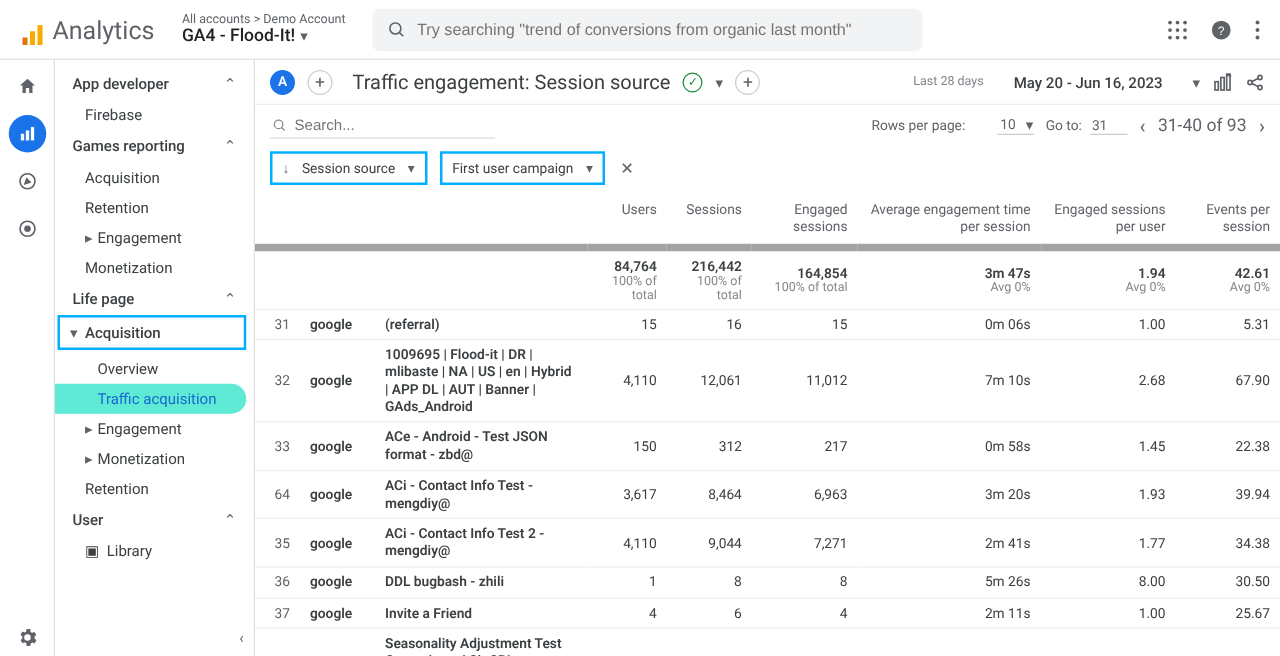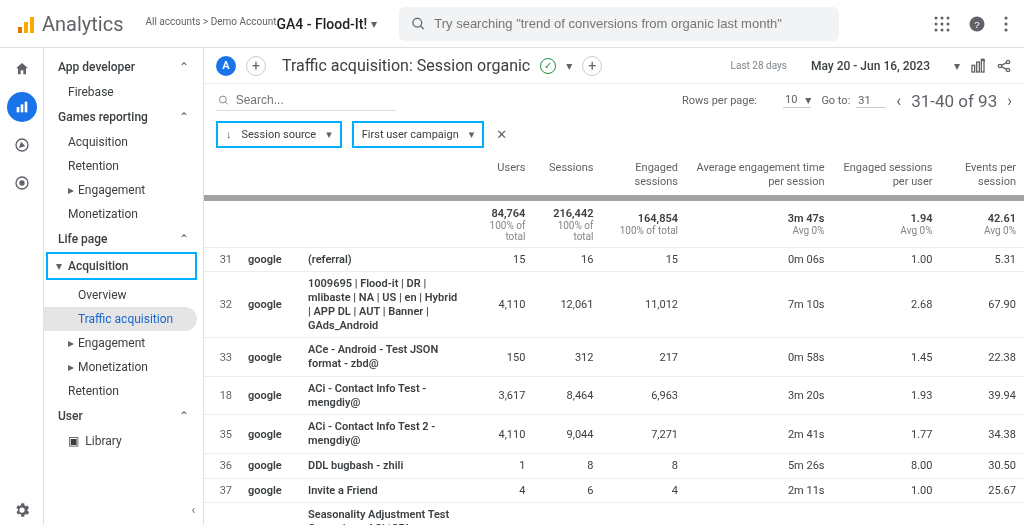--- a/index.html
+++ b/index.html
@@ -1,44 +1,44 @@
 <!DOCTYPE html>
 <html><head>
 <meta charset="utf-8">
 <style>
   * { box-sizing: border-box; margin: 0; padding: 0; }
   body { font-family: 'Google Sans', Roboto, Arial, sans-serif; font-size: 13px; color: #3c4043; background: #fff; width: 1024px; height: 525px; overflow: hidden; }
   .topbar { height: 48px; display: flex; align-items: center; border-bottom: 1px solid #e0e0e0; padding: 0 8px; }
-  .logo { display: flex; align-items: center; gap: 6px; padding: 0 10px; }
+  .logo { display: flex; align-items: flex-end; gap: 6px; padding: 0 10px; }
   .logo-mark { width: 18px; height: 18px; display: flex; align-items: flex-end; gap: 2px; }
   .logo-mark span { width: 4px; background: #f9ab00; }
   .logo-mark span:nth-child(1){height:6px;background:#e37400;}
   .logo-mark span:nth-child(2){height:11px;}
   .logo-mark span:nth-child(3){height:16px;}
   .brand { color:#5f6368; font-size:20px; }
-  .account-box { display:flex; flex-direction:row; padding:4px 12px; cursor:pointer; }
+  .account-box { display:flex; flex-direction:column; padding:4px 12px; cursor:pointer; }
   .account-path { font-size:10px; color:#5f6368; }
   .account-name { font-size:14px; font-weight:500; color:#202124; display:flex; align-items:center; gap:4px;}
   .search { flex:0 0 auto; margin-left:10px; display:flex; align-items:center; background:#f1f3f4; border-radius:6px; height:34px; width:440px; padding:0 12px; color:#5f6368; gap:8px;}
   .search input { border:none; background:transparent; outline:none; font-size:13px; width:100%; color:#5f6368;}
   .topbar-spacer { flex: 1; }
   .top-icons { display:flex; align-items:center; gap:18px; color:#5f6368; padding-right:8px;}
   .top-icons .ic { cursor:pointer; }
 
   .main { display:flex; height:477px; }
   .rail { width:44px; border-right:1px solid #e0e0e0; padding-top:6px; display:flex; flex-direction:column; align-items:center; gap:8px; }
   .rail-item { width:30px; height:30px; border-radius:50%; display:flex; align-items:center; justify-content:center; color:#5f6368; cursor:pointer; }
   .rail-item.active { background:#1a73e8; color:#fff; }
   .rail-spacer { flex:1; }
   
   .sidebar { width:160px; border-right:1px solid #e0e0e0; padding:6px 0; font-size:12px; color:#3c4043; overflow:hidden; position:relative;}
   .sb-h { padding:6px 14px; font-weight:500; display:flex; align-items:center; justify-content:space-between; cursor:pointer;}
   .sb-item { padding:5px 14px 5px 24px; cursor:pointer; }
   .sb-sub { padding:5px 14px 5px 34px; cursor:pointer; }
-  .sb-sub.active { background:#e5e5e5; color:#1967d2; border-radius:0 14px 14px 0; margin-right:6px;}
+  .sb-sub.active { background:#5eead4; color:#1967d2; border-radius:0 14px 14px 0; margin-right:6px;}
   .sb-group-sel { border:2px solid #00b0ff; margin:0 6px 3px 2px; display:flex; align-items:center; padding:5px 8px; font-weight:500; gap:6px;}
   .chev { font-size:12px; color:#5f6368;}
   .sb-collapse { position:absolute; bottom:8px; right:8px; color:#5f6368; cursor:pointer;}
   
   .content { flex:1; display:flex; flex-direction:column; overflow:hidden;}
   .report-head { height:36px; display:flex; align-items:center; padding:0 12px; gap:10px; border-bottom:1px solid #eee;}
   .badge-a { width:20px; height:20px; border-radius:50%; background:#1a73e8; color:#fff; font-size:11px; font-weight:600; display:flex; align-items:center; justify-content:center;}
   .plus { width:20px; height:20px; border:1px solid #ccc; border-radius:50%; display:flex; align-items:center; justify-content:center; color:#5f6368; font-size:14px; cursor:pointer;}
   .title { font-size:16px; color:#3c4043; margin-left:6px;}
   .check { width:16px;height:16px;border:1.5px solid #1e8e3e;border-radius:50%;display:flex;align-items:center;justify-content:center;color:#1e8e3e;font-size:10px;}
@@ -48,21 +48,21 @@
   .rh-ic{color:#5f6368; cursor:pointer;}
 
   .toolbar { display:flex; align-items:center; padding:6px 12px; gap:10px; }
   .tb-search { display:flex; align-items:center; gap:6px; color:#80868b; border-bottom:1px solid #ddd; padding:3px 2px; width:180px;justify-content:space-between;}
   .tb-search input{border:none;outline:none;font-size:12px;width:100%;}
   .tb-spacer{flex:1;}
   .rpp { font-size:11px; color:#5f6368; display:flex; align-items:center; gap:6px;}
   .rpp .val{border-bottom:1px solid #ccc; padding:0 14px 1px 2px; position:relative;margin-left:20px;}
   .goto { font-size:11px; color:#5f6368; display:flex; gap:6px; align-items:center;}
   .goto .val{border-bottom:1px solid #ccc; width:30px; padding:0 2px;}
-  .range { font-size:17px; color:#5f6368;}
+  .range { font-size:14px; color:#5f6368;}
   .nav-ic{color:#5f6368; cursor:pointer; font-size:16px;}
 
   .chips { display:flex; gap:10px; padding:4px 12px 8px; align-items:center;}
   .chip { border:2px solid #00b0ff; padding:5px 8px; font-size:11px; color:#3c4043; display:flex; align-items:center; gap:10px; cursor:pointer;}
   .chip .arr{color:#5f6368;font-size:11px;}
   .chip-x { color:#5f6368; font-size:13px; cursor:pointer; padding:0 2px;}
 
   .table-wrap { flex:1; overflow:auto; }
   table { border-collapse:collapse; width:100%; font-size:11px; }
   th, td { padding:5px 8px; text-align:right; border-top:1px solid #eee;}
@@ -200,21 +200,21 @@
         <span class="chev">⌃</span>
       </div>
     <div class="sb-item"><span style="margin-right:6px;">▣</span><span>Library</span></div>
     <span class="sb-collapse">‹</span>
   </div>
 
   <div class="content">
     <div class="report-head">
       <span class="badge-a">A</span>
       <span class="plus">+</span>
-      <span class="title">Traffic acquisition: Session organic</span>
+      <span class="title">Traffic engagement: Session source</span>
       <span class="check">✓</span>
       <span class="chev">▾</span>
       <span class="plus">+</span>
       <div class="rh-spacer"></div>
       <div class="date">
         <span class="lbl">Last 28 days</span>
         <span style="font-weight:500">May 20 - Jun 16, 2023</span>
         <span class="chev">▾</span>
       </div>
       <span class="rh-ic">
@@ -323,21 +323,21 @@
               <td class="src l">google</td>
               <td class="camp l">ACe - Android - Test JSON format - zbd@</td>
               <td>150</td>
               <td>312</td>
               <td>217</td>
               <td>0m 58s</td>
               <td>1.45</td>
               <td>22.38</td>
             </tr>
             <tr>
-              <td class="idx">18</td>
+              <td class="idx">64</td>
               <td class="src l">google</td>
               <td class="camp l">ACi - Contact Info Test - mengdiy@</td>
               <td>3,617</td>
               <td>8,464</td>
               <td>6,963</td>
               <td>3m 20s</td>
               <td>1.93</td>
               <td>39.94</td>
             </tr>
             <tr>

